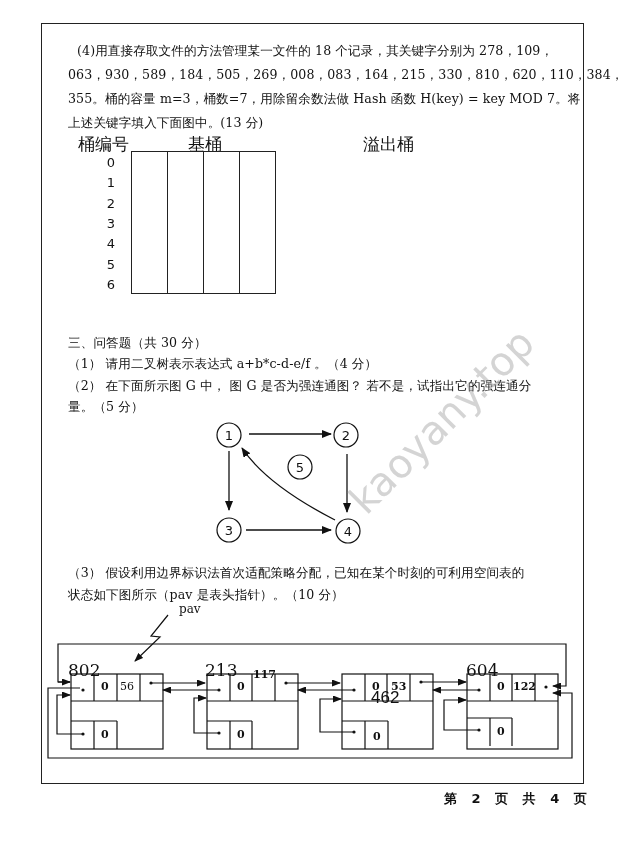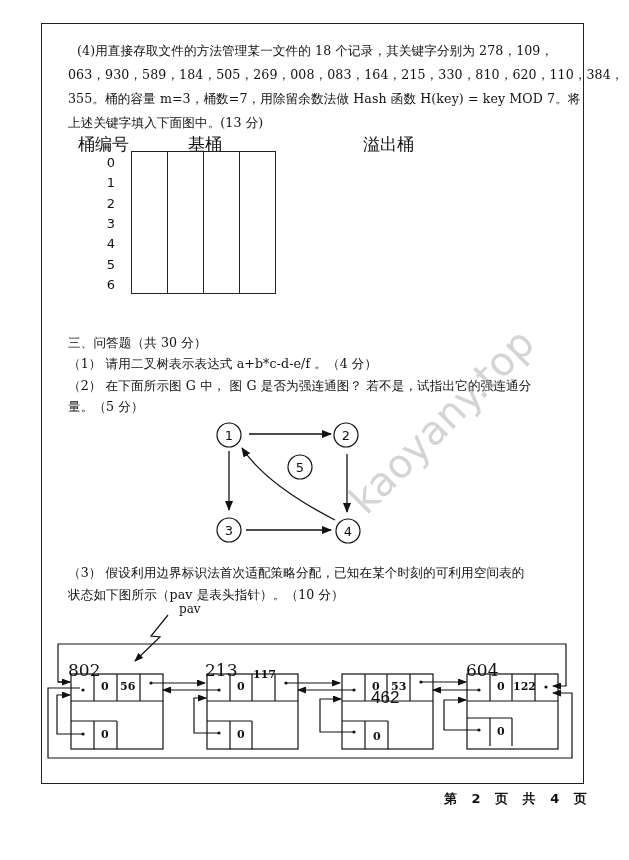--- a/index.html
+++ b/index.html
@@ -165,21 +165,21 @@
       <circle cx="479" cy="730" r="1.6"></circle>
   </g>
 </svg>
 
 <div class="lbl" style="left:68px;top:660px;font-family:'DejaVu Serif',serif;">802</div>
 <div class="lbl" style="left:205px;top:660px;font-family:'DejaVu Serif',serif;">213</div>
 <div class="lbl" style="left:341px;top:688px;font-family:Liberation Sans, sans-serif;margin-left:30px;">462</div>
 <div class="lbl" style="left:466px;top:660px;font-family:'DejaVu Serif',serif;">604</div>
 
 <div class="lbl" style="left:101px;top:680px;font-weight:bold;font-size:11px;font-family:'DejaVu Serif',serif;">0</div>
-<div class="lbl" style="left:120px;top:680px;font-weight:bold;font-size:11px;font-family:'DejaVu Serif',serif;">56</div>
+<div class="lbl" style="left:120px;top:680px;font-weight:normal;font-size:11px;font-family:'DejaVu Serif',serif;">56</div>
 <div class="lbl" style="left:101px;top:728px;font-weight:bold;font-size:11px;font-family:'DejaVu Serif',serif;">0</div>
 
 <div class="lbl" style="left:237px;top:680px;font-weight:bold;font-size:11px;font-family:'DejaVu Serif',serif;">0</div>
 <div class="lbl" style="left:253px;top:668px;font-weight:bold;font-size:11px;font-family:'DejaVu Serif',serif;">117</div>
 <div class="lbl" style="left:237px;top:728px;font-weight:bold;font-size:11px;font-family:'DejaVu Serif',serif;">0</div>
 
 <div class="lbl" style="left:372px;top:680px;font-weight:bold;font-size:11px;font-family:'DejaVu Serif',serif;">0</div>
 <div class="lbl" style="left:391px;top:680px;font-weight:bold;font-size:11px;font-family:'DejaVu Serif',serif;">53</div>
 <div class="lbl" style="left:373px;top:730px;font-weight:bold;font-size:11px;font-family:'DejaVu Serif',serif;">0</div>
 

